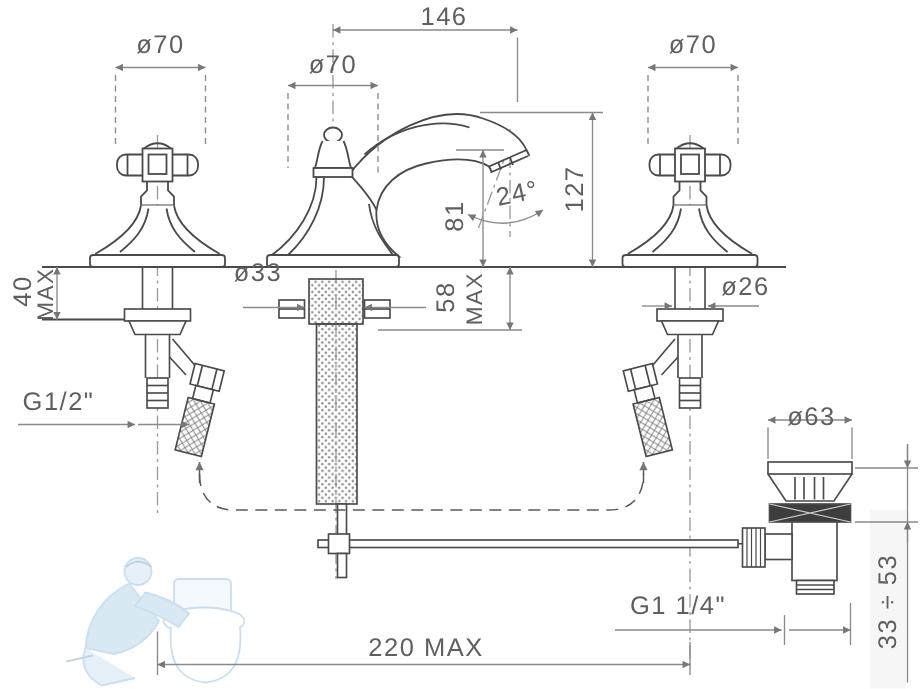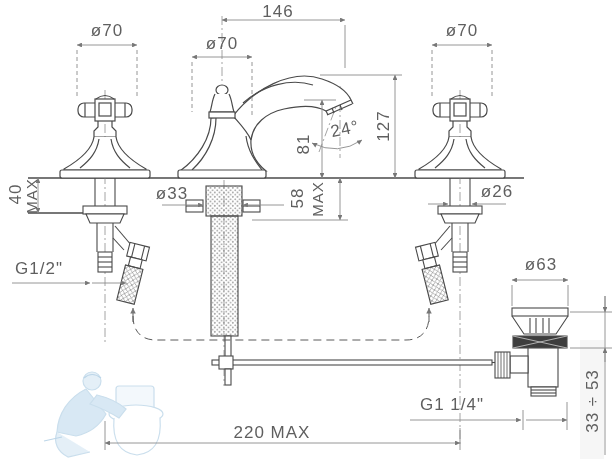--- a/index.html
+++ b/index.html
@@ -203,31 +203,31 @@
     <line x1="523" y1="410" x2="523" y2="430"></line>
     <line x1="567" y1="402" x2="567" y2="430"></line>
 
     <line x1="105" y1="421" x2="105" y2="450"></line>
     <line x1="460" y1="428" x2="460" y2="450"></line>
     <line x1="105" y1="443" x2="460" y2="443" marker-start="url(#ah)" marker-end="url(#ah)"></line>
   </g>
 </svg>
 
 <div class="lbl" style="left:107px;top:30px">ø70</div>
-<div class="lbl" style="left:278px;top:11px">146</div>
+<div class="lbl" style="left:296px;top:11px">146</div>
 <div class="lbl" style="left:222px;top:43px">ø70</div>
 <div class="lbl" style="left:462px;top:30px">ø70</div>
 <div class="lbl rot" style="left:383px;top:126px">127</div>
 <div class="lbl tilt" style="left:345px;top:129px">24°</div>
 <div class="lbl rot" style="left:303px;top:144px">81</div>
 <div class="lbl rot" style="left:15px;top:194px">40</div>
 <div class="lbl rot sm" style="left:31px;top:196px">MAX</div>
-<div class="lbl" style="left:172px;top:193px">ø33</div>
+<div class="lbl" style="left:172px;top:182px">ø33</div>
 <div class="lbl rot" style="left:297px;top:198px">58</div>
 <div class="lbl rot sm" style="left:317px;top:199px">MAX</div>
 <div class="lbl" style="left:497px;top:191px">ø26</div>
 <div class="lbl" style="left:39px;top:268px">G1/2"</div>
-<div class="lbl" style="left:541px;top:264px">ø63</div>
+<div class="lbl" style="left:541px;top:278px">ø63</div>
 <div class="lbl rot" style="left:592px;top:401px">33 ÷ 53</div>
 <div class="lbl" style="left:452px;top:404px">G1 1/4"</div>
-<div class="lbl" style="left:272px;top:432px">220 MAX</div>
+<div class="lbl" style="left:284px;top:432px">220 MAX</div>
 
 </div>
 
 </body></html>

